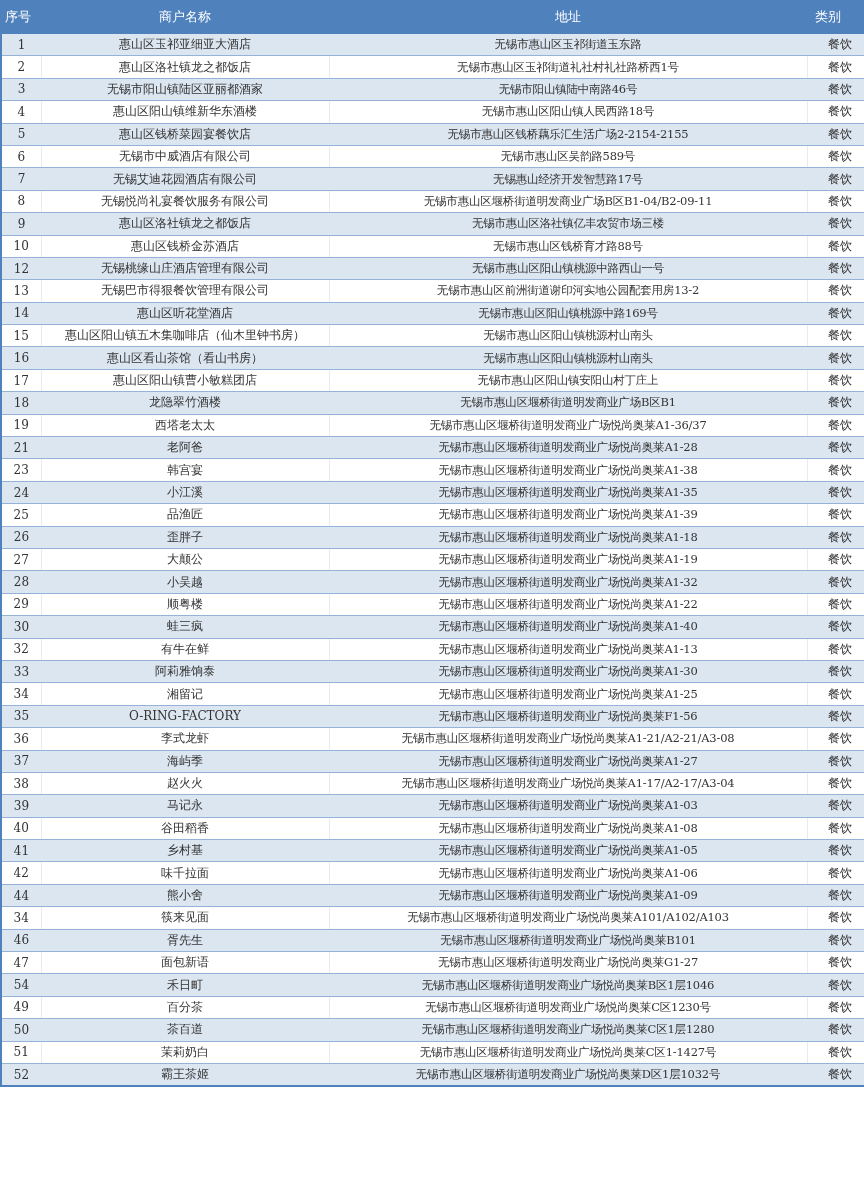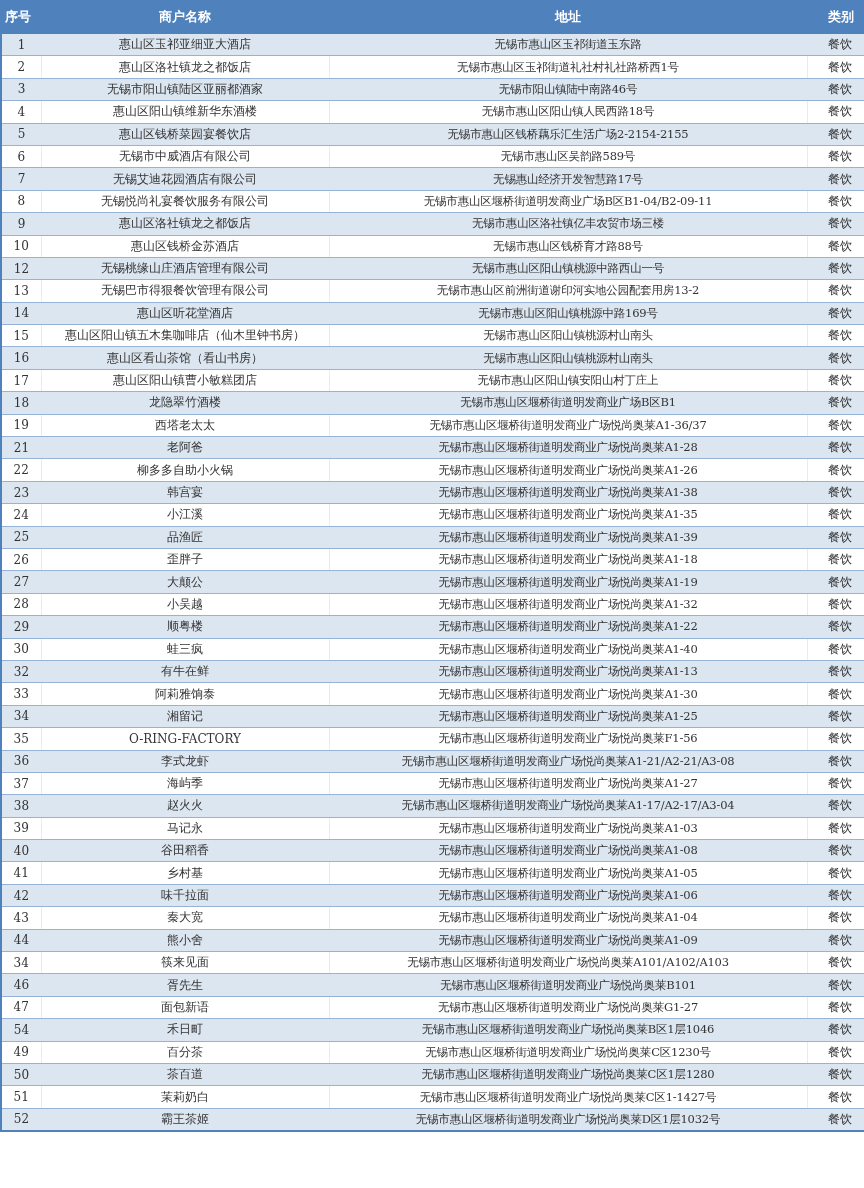--- a/index.html
+++ b/index.html
@@ -7,25 +7,25 @@
   table.merchants {
     width: 864px; border-collapse: collapse; table-layout: fixed;
     border-left: 2px solid #4f81bd; border-right: 2px solid #4f81bd; border-bottom: 2px solid #4f81bd;
   }
   col.c-no { width: 40px; }
   col.c-name { width: 288px; }
   col.c-addr { width: 478px; }
   col.c-cat { width: 58px; }
   thead th {
     height: 34px; background: #4f81bd; color: #ffffff;
-    font-weight: bold; font-size: 13px; text-align: center; padding: 0;
+    font-weight: normal; font-size: 13px; text-align: center; padding: 0;
     border: none; white-space: nowrap;
   }
   thead th.h-no { text-align: left; padding-left: 3px; }
-  thead th.h-cat { text-align: right; padding-right: 10px; }
+  thead th.h-cat { text-align: right; padding-right: 23px; }
   tbody td {
     height: 21.4px; padding: 0; font-size: 12px; color: #333333;
     text-align: center; white-space: nowrap; overflow: hidden;
     border-bottom: 1px solid #95b3d7;
   }
   tbody tr:nth-child(odd) td { background: #dce6f1; }
   tbody tr:nth-child(even) td { background: #ffffff; }
   tbody tr:nth-child(even) td + td { border-left: 1px solid #e6ecf4; }
   tbody td.cat { text-align: right; padding-right: 12px; }
   tbody td.addr { font-size: 11.5px; letter-spacing: -0.2px; }
@@ -157,26 +157,20 @@
         <td class="addr">无锡市惠山区堰桥街道明发商业广场悦尚奥莱A1-36/37</td>
         <td class="cat">餐饮</td>
       </tr>
       <tr>
         <td>21</td>
         <td>老阿爸</td>
         <td class="addr">无锡市惠山区堰桥街道明发商业广场悦尚奥莱A1-28</td>
         <td class="cat">餐饮</td>
       </tr>
       <tr>
-        <td>22</td>
-        <td>柳多多自助小火锅</td>
-        <td class="addr">无锡市惠山区堰桥街道明发商业广场悦尚奥莱A1-26</td>
-        <td class="cat">餐饮</td>
-      </tr>
-      <tr>
         <td>23</td>
         <td>韩宫宴</td>
         <td class="addr">无锡市惠山区堰桥街道明发商业广场悦尚奥莱A1-38</td>
         <td class="cat">餐饮</td>
       </tr>
       <tr>
         <td>24</td>
         <td>小江溪</td>
         <td class="addr">无锡市惠山区堰桥街道明发商业广场悦尚奥莱A1-35</td>
         <td class="cat">餐饮</td>
@@ -274,26 +268,20 @@
       <tr>
         <td>41</td>
         <td>乡村基</td>
         <td class="addr">无锡市惠山区堰桥街道明发商业广场悦尚奥莱A1-05</td>
         <td class="cat">餐饮</td>
       </tr>
       <tr>
         <td>42</td>
         <td>味千拉面</td>
         <td class="addr">无锡市惠山区堰桥街道明发商业广场悦尚奥莱A1-06</td>
-        <td class="cat">餐饮</td>
-      </tr>
-      <tr>
-        <td>43</td>
-        <td>秦大宽</td>
-        <td class="addr">无锡市惠山区堰桥街道明发商业广场悦尚奥莱A1-04</td>
         <td class="cat">餐饮</td>
       </tr>
       <tr>
         <td>44</td>
         <td>熊小舍</td>
         <td class="addr">无锡市惠山区堰桥街道明发商业广场悦尚奥莱A1-09</td>
         <td class="cat">餐饮</td>
       </tr>
       <tr>
         <td>34</td>

